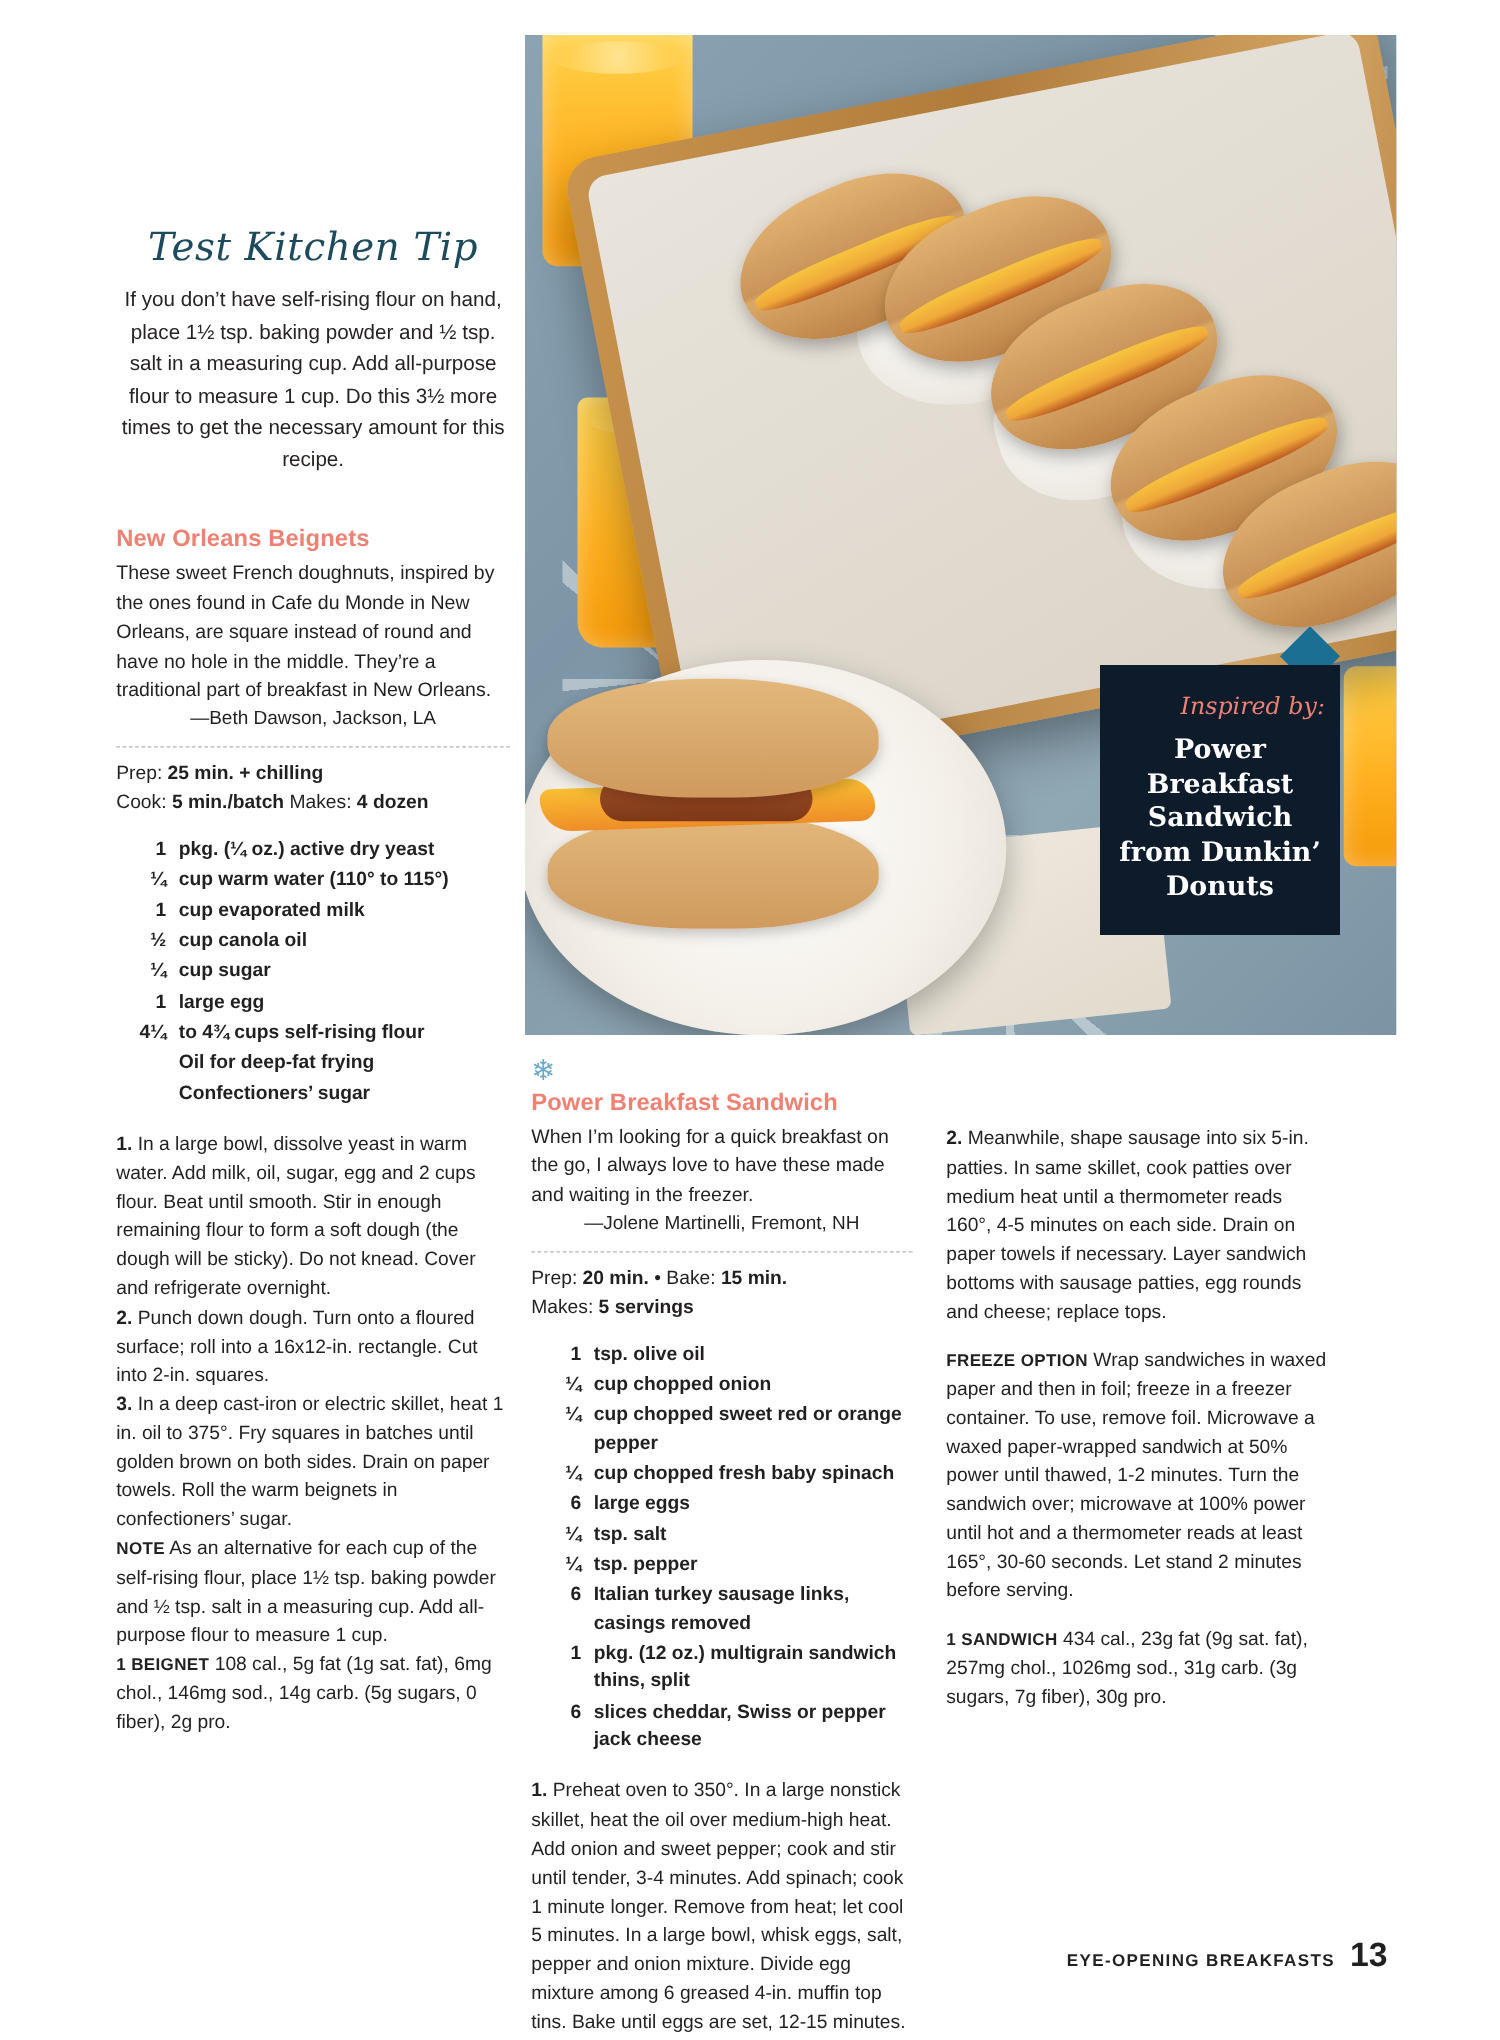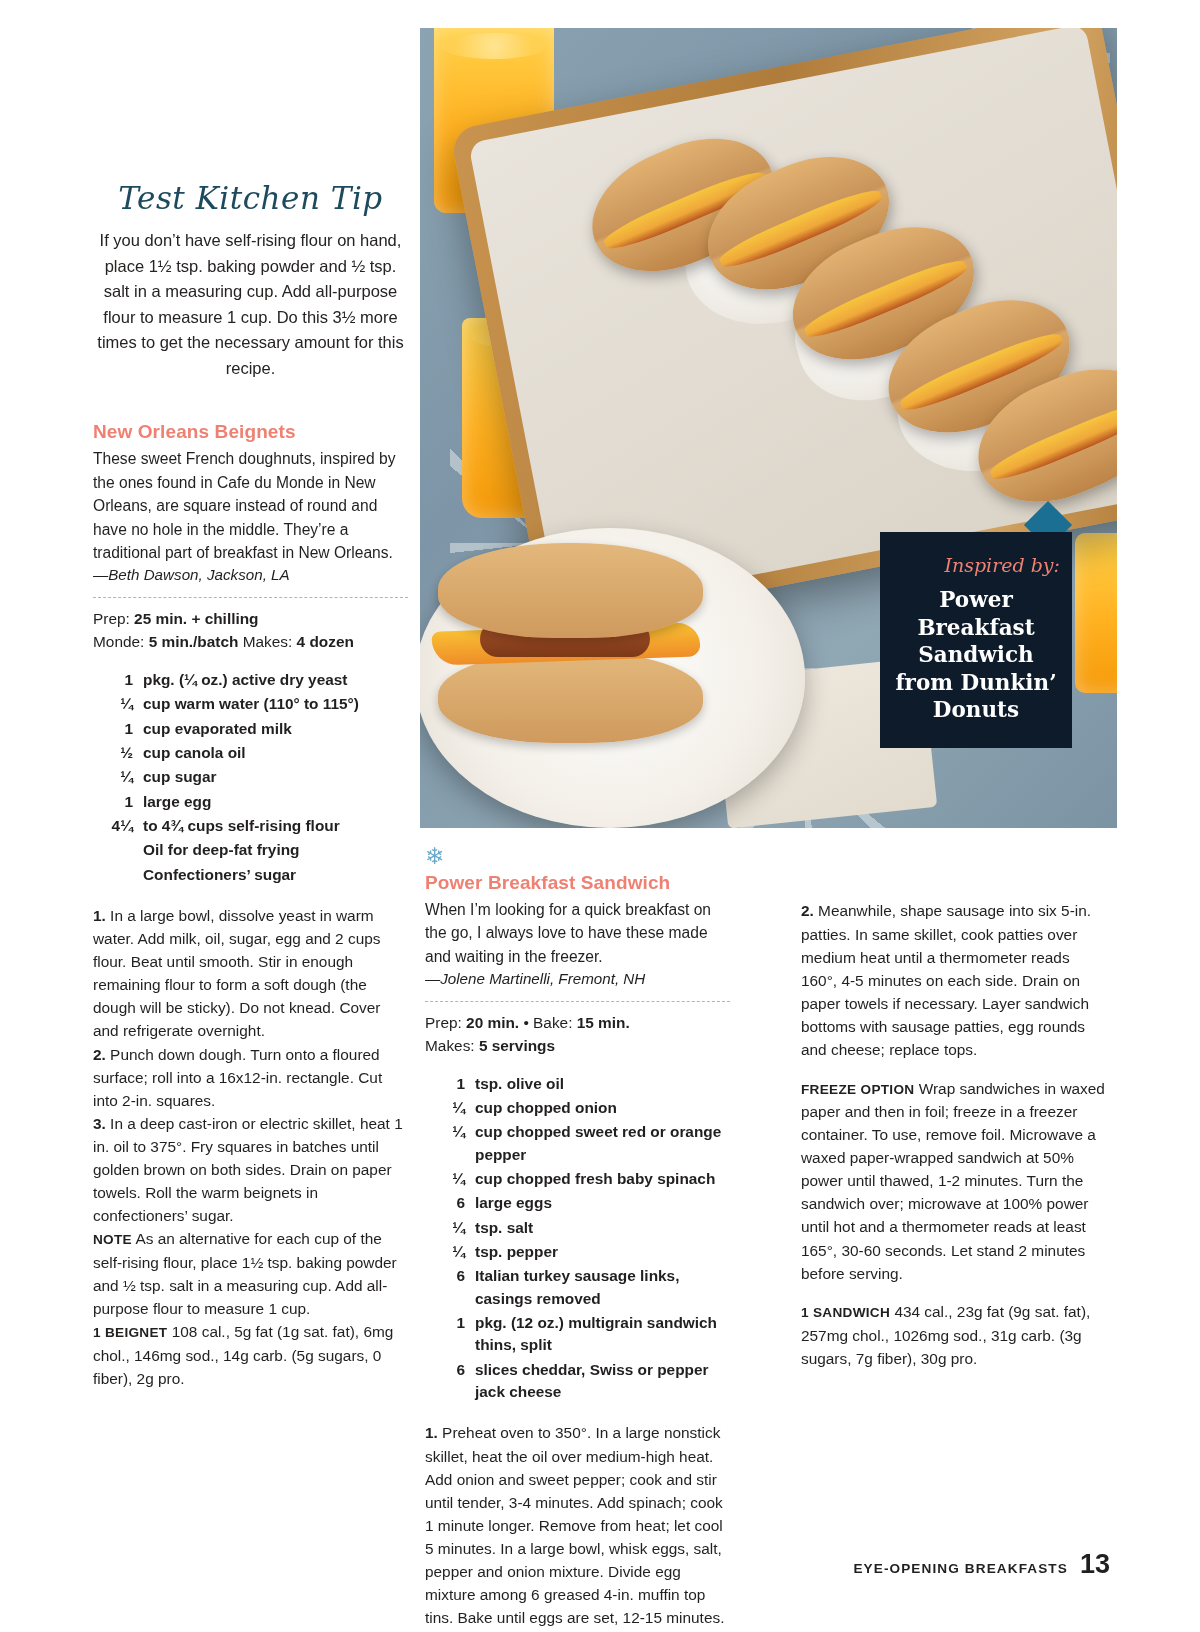--- a/index.html
+++ b/index.html
@@ -50,22 +50,22 @@
     margin: 0 0 4px 0;
     letter-spacing: 0.1px;
   }
   .recipe-intro {
     font-size: 15.6px;
     line-height: 1.5;
     margin: 0;
   }
   .byline {
     font-size: 15.2px;
-    font-style: italic;
     margin: 2px 0 0 0;
+    text-align: center;
   }
 
   .dash-rule {
     border: none;
     border-top: 1px dashed #b7b3ae;
     margin: 14px 0 10px 0;
   }
 
   .timing {
     font-size: 15.4px;
@@ -293,21 +293,21 @@
   .snowflake {
     color: #6aa9c9;
     font-size: 23px;
     line-height: 1;
     margin-bottom: 4px;
   }
 
   
   .col-right {
     position: absolute;
-    left: 801px;
+    left: 757px;
     top: 884px;
     width: 305px;
     font-size: 15.4px;
     line-height: 1.5;
   }
 
   
   .footer {
     position: absolute;
     right: 90px;
@@ -381,21 +381,21 @@
 
   <h2 class="recipe-title">New Orleans Beignets</h2>
   <p class="recipe-intro">These sweet French doughnuts, inspired by the ones found in Cafe du Monde in New Orleans, are square instead of round and have no hole in the middle. They’re a traditional part of breakfast in New Orleans.</p>
   <p class="byline">—Beth Dawson, Jackson, LA</p>
 
   <hr class="dash-rule">
 
   <div class="timing">
     <span>Prep:</span>
     <b>25 min. + chilling</b><br>
-    <span>Monde:</span>
+    <span>Cook:</span>
     <b>5 min./batch</b>
     <span>Makes:</span>
     <b>4 dozen</b>
   </div>
 
   <ul class="ingredients">
     <li>
         <span class="ing-amt">1</span>
         <span class="ing-txt">pkg. (¼ oz.) active dry yeast</span>
       </li>

